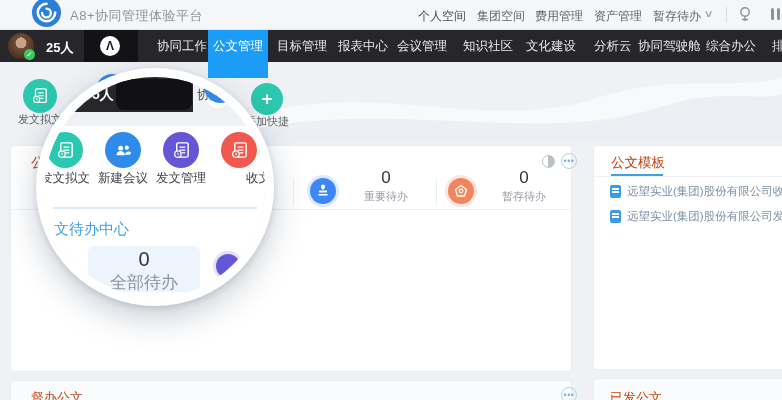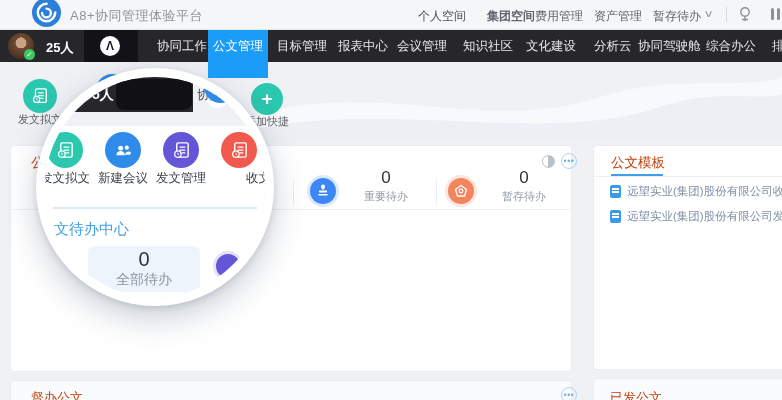--- a/index.html
+++ b/index.html
@@ -7,21 +7,21 @@
   body { font-family:"Liberation Sans","DejaVu Sans",sans-serif; }
   #stage { position:relative; width:782px; height:400px; overflow:hidden; background:#eff1f4; }
 
   
   .topbar { position:absolute; left:0; top:0; width:782px; height:30px; background:#f5f6f8; border-bottom:1px solid #e3e6e9; z-index:6; }
   .brand-logo { position:absolute; left:31px; top:-3px; width:31px; height:31px; }
   .app-title { position:absolute; left:70px; top:7px; font-size:13px; color:#8d939b; letter-spacing:.5px; }
   .top-menu-item { position:absolute; top:8px; font-size:12px; color:#5f666e; cursor:pointer; }
   .tm0 { left:418px; color:#4a5058; }
   .tm0:after { content:""; position:absolute; left:0; right:0; bottom:-8px; height:2px; background:#2b8ded; }
-  .tm1 { left:487px;font-weight:bold; } .tm2 { left:535px; } .tm3 { left:594px; } .tm4 { left:653px; }
+  .tm1 { left:477px; } .tm2 { left:535px; } .tm3 { left:594px; } .tm4 { left:653px; }
   .top-chevron { position:absolute; left:705px; top:8px; font-size:10px; color:#9aa0a7; transform:scaleX(1.4); }
   .top-divider { position:absolute; left:726px; top:7px; width:1px; height:15px; background:#d7dadd; }
   .pin-icon { position:absolute; left:736px; top:5px; width:18px; height:18px; }
   .edge-icon { position:absolute; left:770px; top:6px; width:12px; height:16px; overflow:hidden; }
 
   
   .navbar { position:absolute; left:0; top:30px; width:782px; height:32px; background:#26262b; z-index:6; }
   .avatar { position:absolute; left:8px; top:3px; width:26px; height:26px; border-radius:50%;
             background:radial-gradient(circle at 50% 38%, #caa184 26%, #6e4c36 27%, #4c3223 72%, #2e1d12 100%); }
   .avatar-badge { position:absolute; left:24px; top:19px; width:11px; height:11px; border-radius:50%; background:#3cc763; color:#fff; font-size:8px; line-height:11px; text-align:center; }
@@ -101,21 +101,21 @@
   .mb0 { left:2px;   background:#2bc7ae; }
   .mb1 { left:60px;  background:#2f8bea; }
   .mb2 { left:118px; background:#6456d6; }
   .mb3 { left:176px; background:#f2594e; }
   .mag-btn-label { position:absolute; top:93px; width:60px; text-align:center; font-size:12.5px; color:#3f454c; }
   .ml0 { left:-10px; } .ml1 { left:48px; } .ml2 { left:106px; } .ml3 { left:164px;margin-left:32px; }
   .mag-divider { position:absolute; left:8px; top:130px; width:204px; height:2px; background:#dce9f3; }
   .mag-section-title { position:absolute; left:-6px; top:143px; font-size:15px; color:#3f9fe8; white-space:nowrap; }
   .mag-stat-block { position:absolute; left:43px; top:169px; width:112px; height:46px; background:#edf4fc; border-radius:6px; text-align:center; }
   .mag-stat-value { font-size:20px; color:#2e3338; line-height:1.1; margin-top:2px; }
-  .mag-stat-label { font-size:14px; color:#8b939d; margin-top:1px; }
+  .mag-stat-label { font-size:17px; color:#8b939d; margin-top:1px; }
   .mag-purple-stat { position:absolute; left:171px; top:177px; width:24px; height:24px; border-radius:50%; background:#6456d6; box-shadow:0 0 0 3px rgba(100,86,214,.18); }
 </style>
 </head>
 <body>
 
 <div id="stage">
 
   <svg class="waves" width="542" height="90" viewBox="0 0 542 90">
     <path d="M0,70 C120,20 240,85 360,45 C440,20 500,40 542,25 L542,90 L0,90 Z" fill="rgba(255,255,255,0.55)"></path>
     <path d="M0,80 C150,45 300,95 420,55 C480,35 520,50 542,42 L542,90 L0,90 Z" fill="rgba(205,216,230,0.28)"></path>

